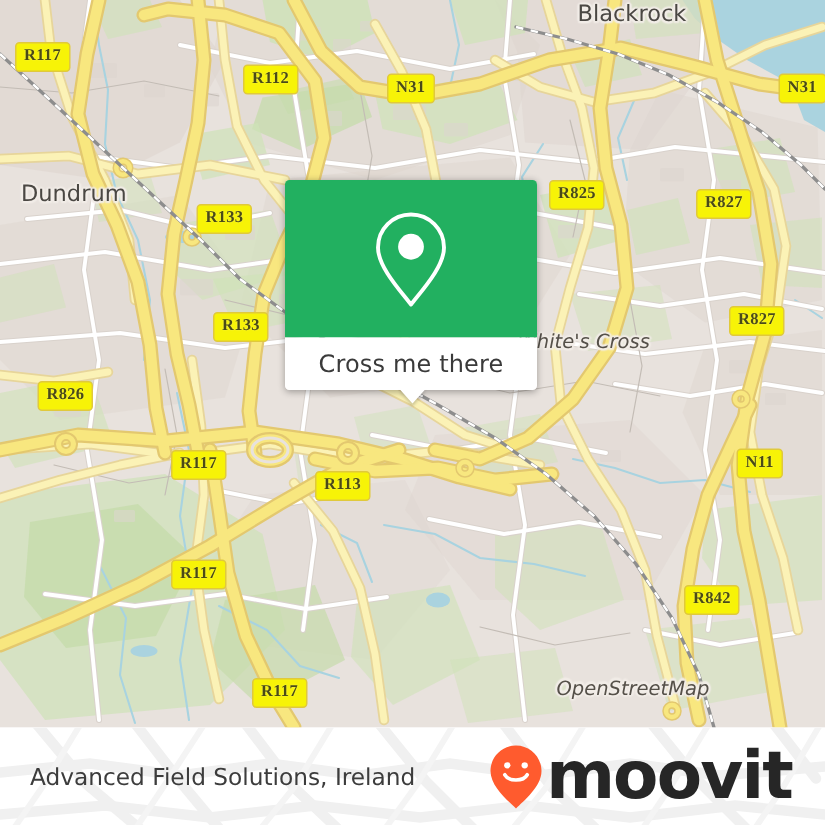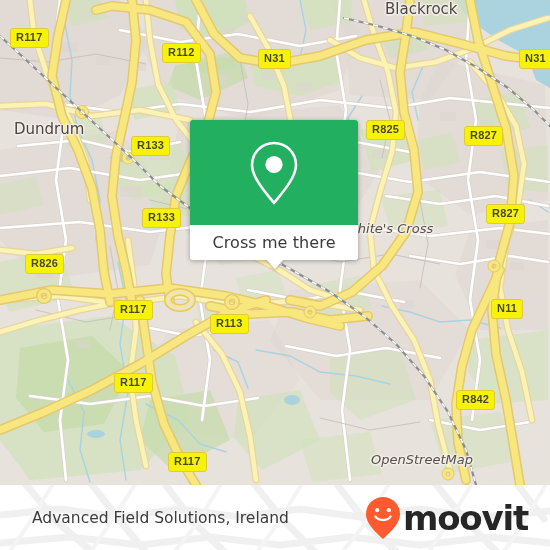--- a/index.html
+++ b/index.html
@@ -34,21 +34,21 @@
   }
   #map svg { display: block; }
 
   
   .shield {
     position: absolute;
     background: #f7f307;
     border: 1.5px solid #e0c93c;
     border-radius: 3px;
     color: #4a4a17;
-    font-family: Liberation Sans, sans-serif;
+    font-family: Liberation Serif, serif;
     font-size: 11px;
     font-weight: bold;
     line-height: 1;
     padding: 3px 5px 4px 5px;
     white-space: nowrap;
     letter-spacing: 0.2px;
     box-sizing: border-box;
     text-shadow: 0 0 1px rgba(255,255,255,0.4);
   }
 
@@ -155,35 +155,34 @@
   }
   #bottom-title {
     position: absolute;
     left: 20px;
     top: 50%;
     transform: translateY(-50%);
     color: #3c3c3c;
     font-family: "DejaVu Sans", sans-serif;
     font-size: 15.5px;
     white-space: nowrap;
-    margin-left: 12px;
   }
   #moovit-logo {
     position: absolute;
     right: 22px;
     top: 50%;
     transform: translateY(-50%);
     display: flex;
     align-items: center;
     gap: 2px;
   }
   #moovit-wordmark {
     color: #262626;
     font-family: "DejaVu Sans", sans-serif;
-    font-size: 34px;
+    font-size: 44px;
     font-weight: bold;
     letter-spacing: -1.2px;
     line-height: 1;
   }
 </style>
 </head>
 <body>
 
 <div id="app">
 

